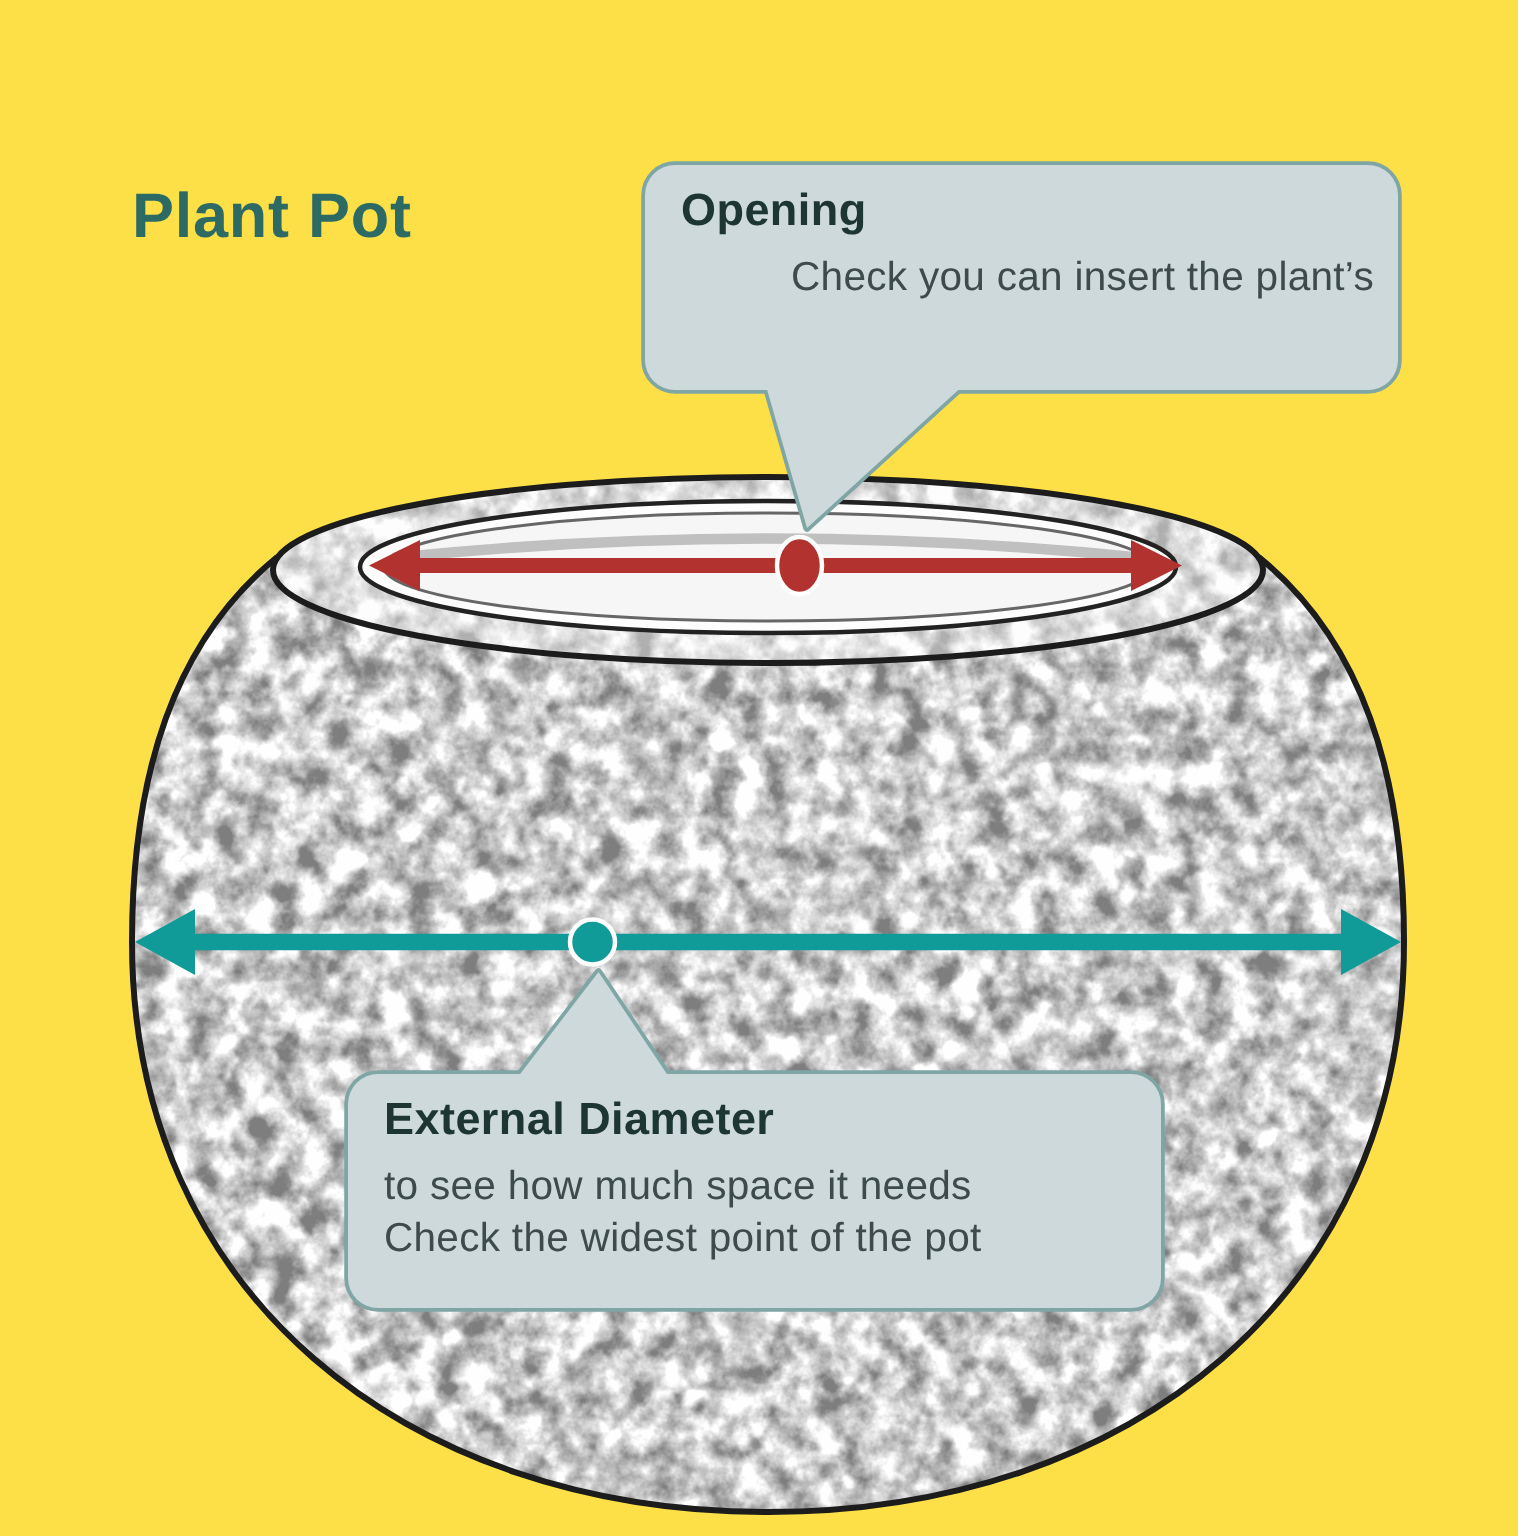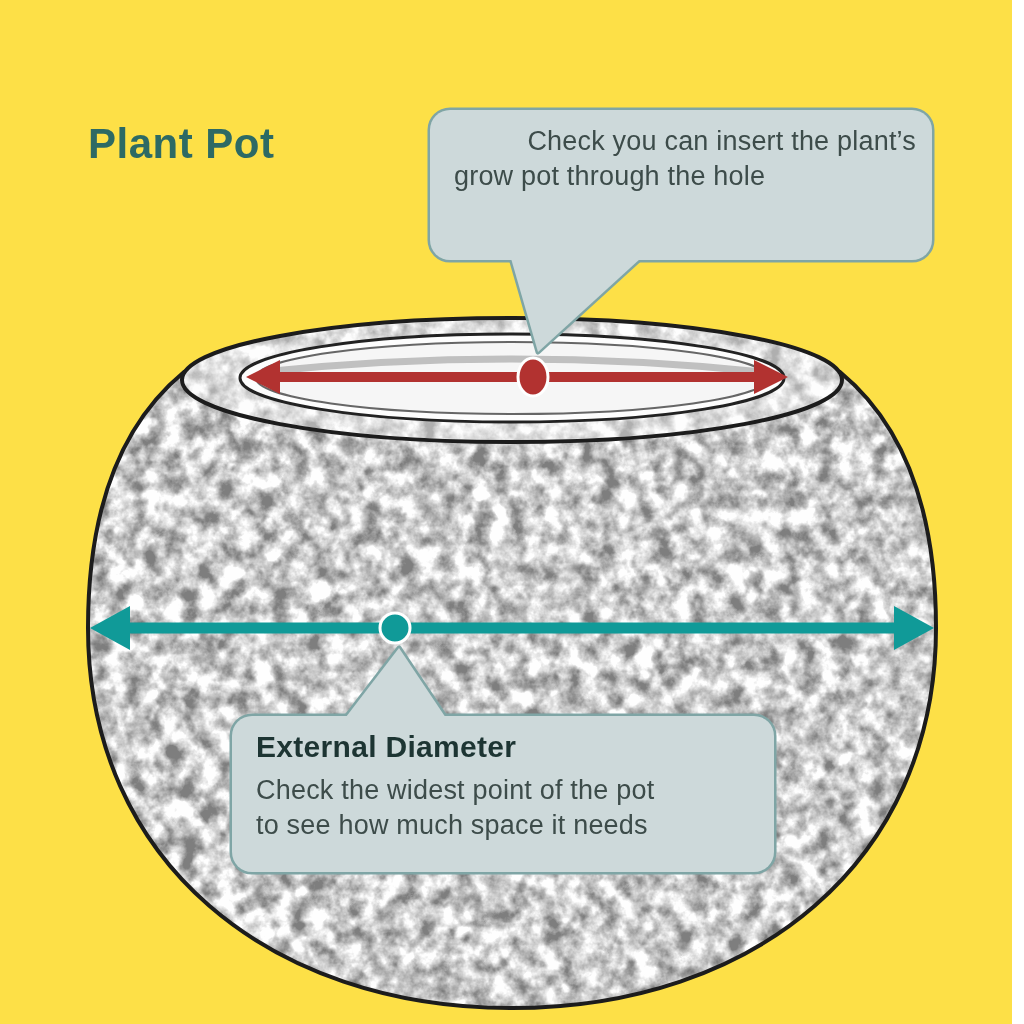--- a/index.html
+++ b/index.html
@@ -69,27 +69,27 @@
       <polygon points="336,730 454,730 399,648" fill="#cdd9da"></polygon>
       <rect x="232" y="716" width="542" height="156" rx="20" fill="#cdd9da"></rect>
     </g>
   </svg>
 
   <div class="title">
     <div style="color: rgb(45, 106, 100);">Plant Pot</div>
   </div>
 
   <div class="callout-text opening-text">
+    <div class="callout-heading" style="color: rgb(29, 53, 51);">Opening</div>
     <div class="callout-body">
       <div style="color: rgb(61, 76, 74); text-align: right;">Check you can insert the plant’s</div>
-      <div style="color: rgb(61, 76, 74);">grow pot through the hole</div>
     </div>
   </div>
 
   <div class="callout-text external-text">
     <div class="callout-heading" style="color: rgb(29, 53, 51);">External Diameter</div>
     <div class="callout-body">
+      <div style="color: rgb(61, 76, 74);">to see how much space it needs</div>
       <div style="color: rgb(61, 76, 74);">Check the widest point of the pot</div>
-      <div style="color: rgb(61, 76, 74);">to see how much space it needs</div>
     </div>
   </div>
 
 </div>
 
 </body></html>

